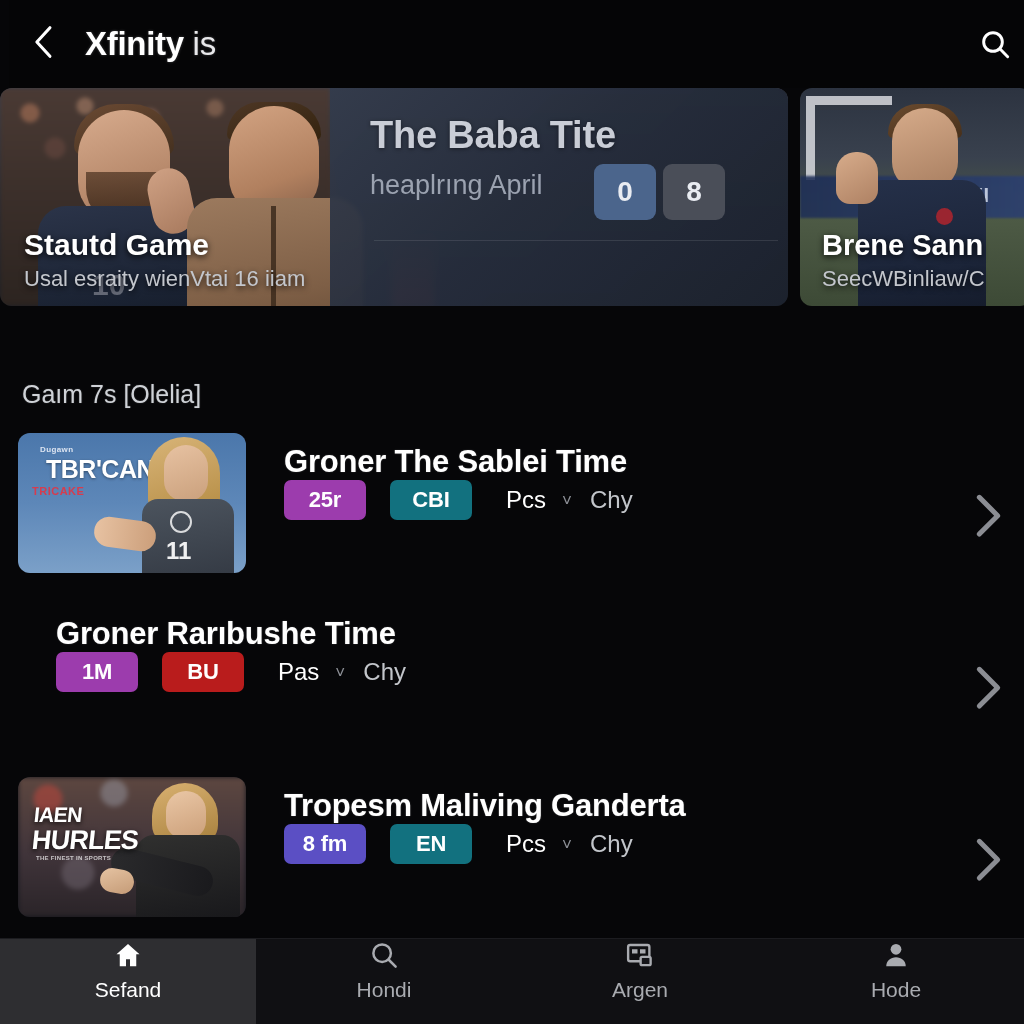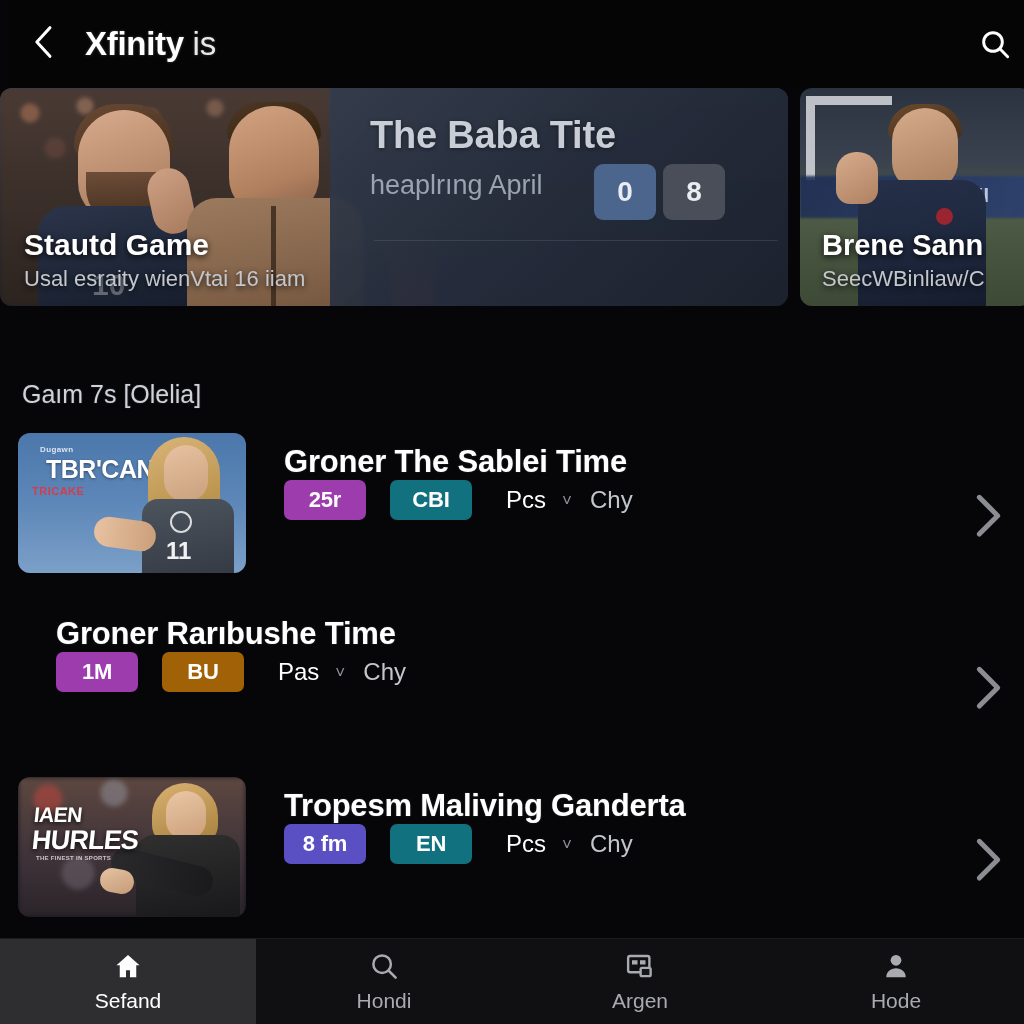--- a/index.html
+++ b/index.html
@@ -436,21 +436,21 @@
 
   
   .bottomnav {
     position:absolute; left:0; bottom:0; width:1024px; height:86px;
     background:#101013;
     border-top:1px solid #1c1c20;
     display:flex;
   }
   .nav-item {
     flex:1; position:relative;
-    display:flex; flex-direction:column; align-items:center; justify-content:center;
+    display:flex; flex-direction:column; align-items:center; 
     gap:7px; cursor:pointer;
   }
   .nav-item.active { background:#2e2e31; }
   .nav-label { font-size:21px; font-weight:400; color:#a9abb0; }
   .nav-item.active .nav-label { color:#ffffff; }
   .nav-icon { width:34px; height:32px; display:flex; align-items:center; justify-content:center; }
   .nav-icon svg { width:30px; height:30px; }
 </style>
 </head>
 <body>
@@ -567,21 +567,21 @@
           <polyline points="8,5 19,16 8,27"></polyline>
         </svg>
       </div>
     </div>
 
     <div class="row">
       <div class="row-body">
         <div class="row-title">Groner Rarıbushe Time</div>
         <div class="row-meta">
           <div class="badge" style="background:#9c3cad">1M</div>
-          <div class="badge" style="background:#a16207">BU</div>
+          <div class="badge" style="background:#b91c1c">BU</div>
           <div class="meta-text">Pas</div>
           <div class="meta-caret">˅</div>
           <div class="meta-text2">Chy</div>
         </div>
       </div>
       <div class="row-arrow">
         <svg viewBox="0 0 24 32" fill="none" stroke="#8b8d93" stroke-width="3" stroke-linecap="round" stroke-linejoin="round">
           <polyline points="8,5 19,16 8,27"></polyline>
         </svg>
       </div>

